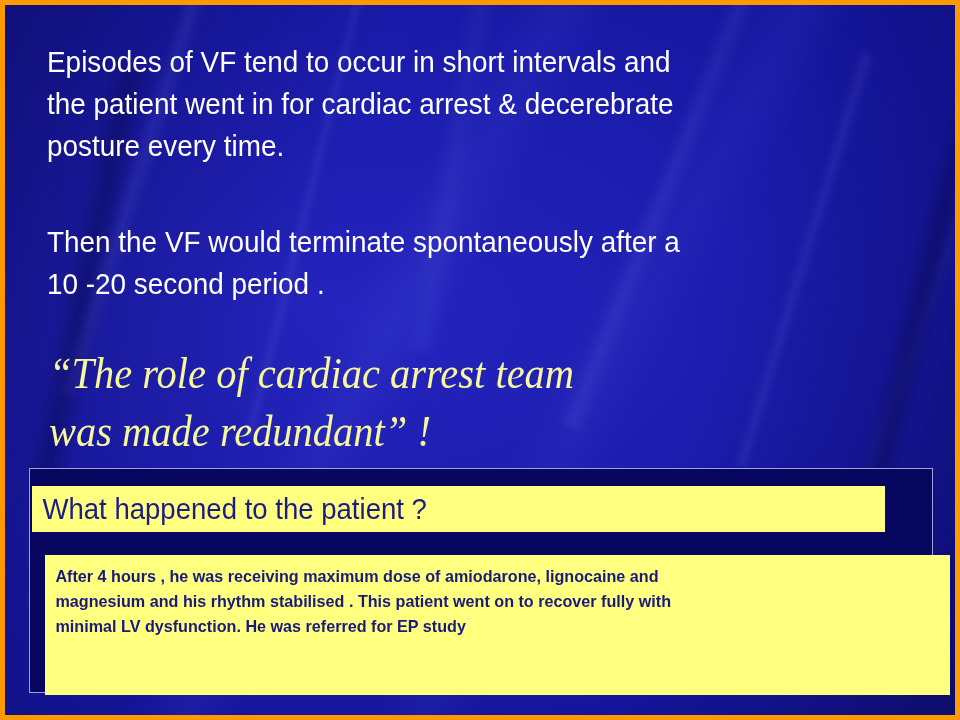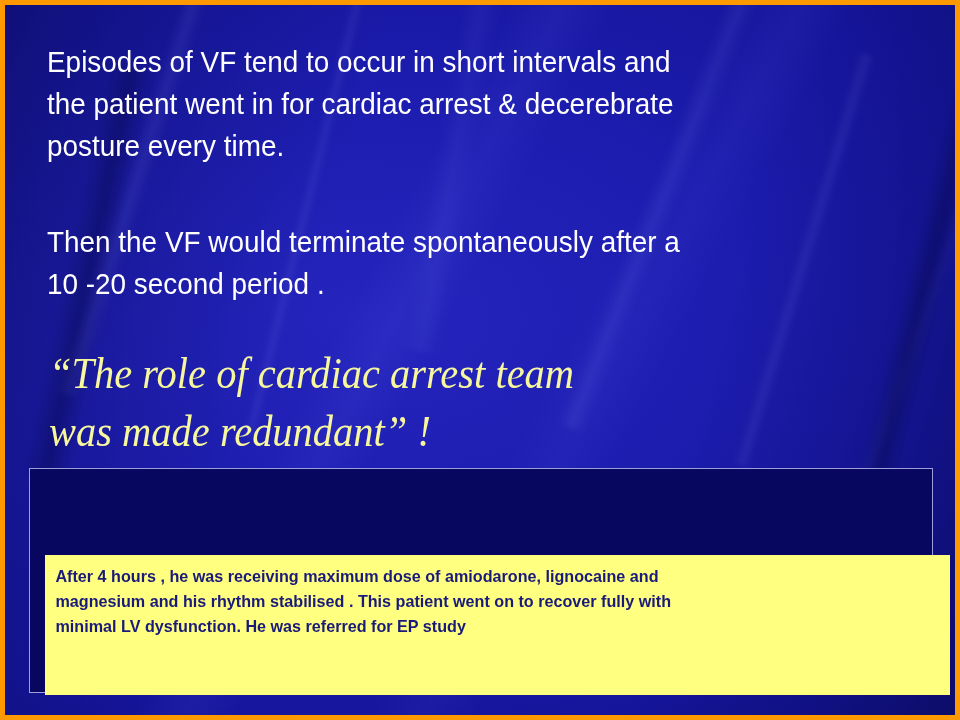--- a/index.html
+++ b/index.html
@@ -174,20 +174,23 @@
 posture every  time.</div>
 
   <div class="body-text" id="para2">Then the  VF would terminate spontaneously after a
 10 -20 second period .</div>
 
   <div class="quote">“The role of cardiac arrest team
 was made redundant” !</div>
 
   <div class="panel"></div>
 
+  <div class="banner">
+    <div class="banner-text">What happened to the patient ?</div>
+  </div>
 
   <div class="note-box">
     <div class="note-text">After 4 hours   , he was receiving maximum dose of  amiodarone, lignocaine and
 magnesium and  his rhythm stabilised . This patient went on to recover  fully with
 minimal LV dysfunction. He was referred for EP study</div>
   </div>
 
 </div>
 
 </body></html>

